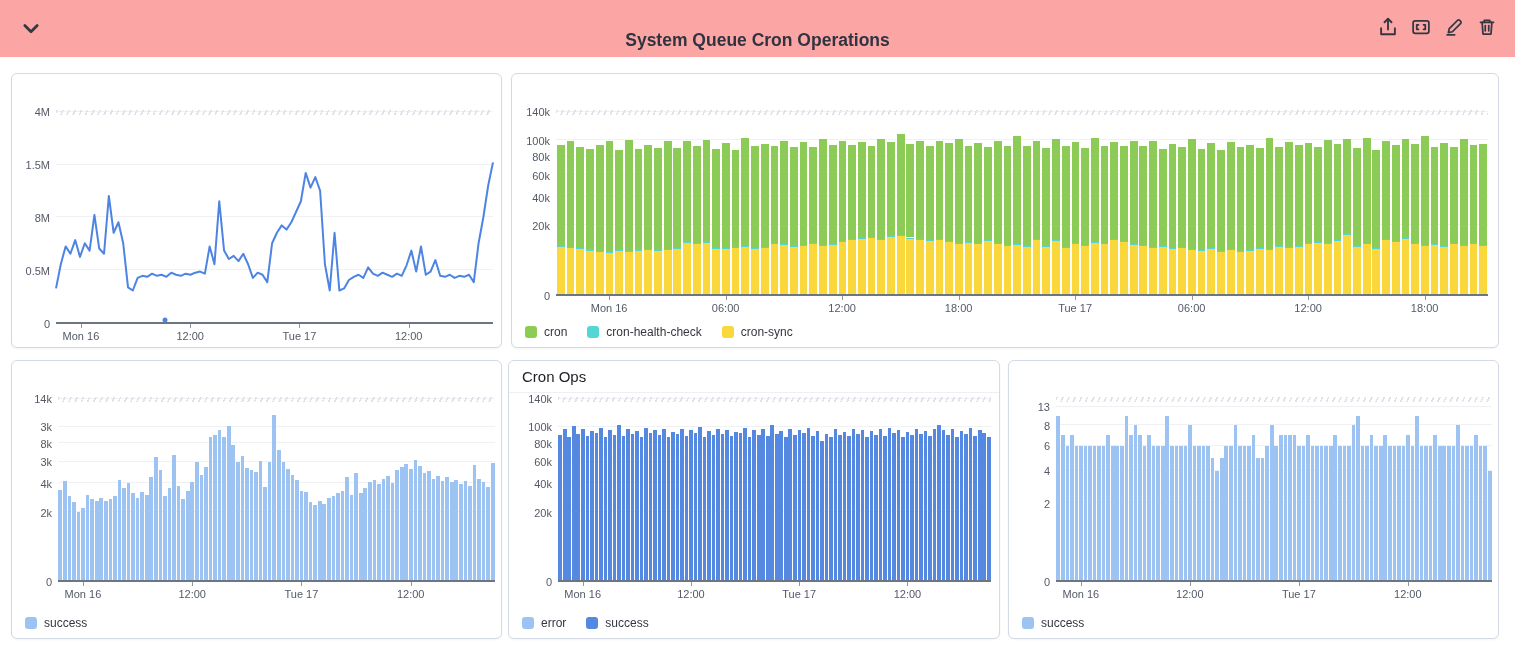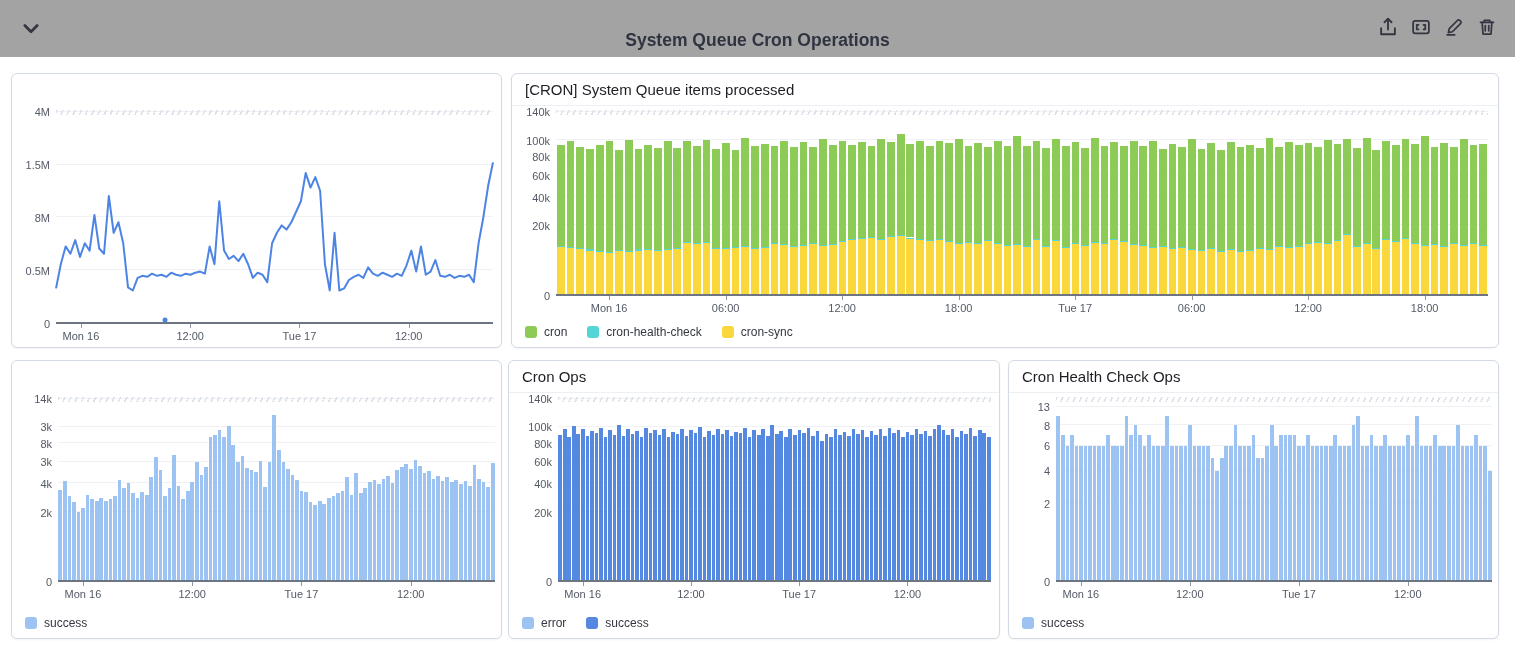--- a/index.html
+++ b/index.html
@@ -1,17 +1,17 @@
 <!DOCTYPE html>
 <html><head>
 <meta charset="utf-8">
 <style>
   html,body{margin:0;padding:0;background:#fff;}
   body{width:1515px;height:647px;position:relative;font-family:"Liberation Sans",sans-serif;overflow:hidden;}
-  .header{position:absolute;left:0;top:0;width:1515px;height:57px;background:#a3a3a3;}
+  .header{position:absolute;left:0;top:0;width:1515px;height:57px;background:#fca5a5;}
   .header-title{position:absolute;left:0;right:0;top:0;height:57px;line-height:57px;text-align:center;
     font-size:17.5px;font-weight:bold;color:#2F3440;}
   .collapse-btn{position:absolute;left:20px;top:18px;width:22px;height:22px;cursor:pointer;background:none;border:none;padding:0;}
   .header-actions{position:absolute;right:18px;top:17px;display:flex;gap:13px;align-items:center;}
   .icon-btn{width:20px;height:20px;background:none;border:none;padding:0;cursor:pointer;}
   .icon-btn svg, .collapse-btn svg{display:block;width:100%;height:100%;}
   .panel{position:absolute;background:#fff;border:1px solid #D3DAE6;border-radius:6px;
     box-shadow:0 1px 2px rgba(52,55,65,.05);}
   .panel-title{margin:0;height:31px;line-height:31px;padding:0 13px;font-size:15px;font-weight:500;
     color:#1D1E24;border-bottom:1px solid #EDEFF3;white-space:nowrap;overflow:hidden;}
@@ -101,21 +101,20 @@
         <svg class="linesvg" viewBox="0 0 1000 400" preserveAspectRatio="none">
           <polyline points="0.0,336.0 11.0,290.0 22.0,256.0 33.0,270.0 44.0,244.0 54.9,276.0 65.9,250.0 76.9,264.0 87.9,196.0 98.9,260.0 109.9,270.0 120.9,160.0 131.9,230.0 142.9,210.0 153.8,250.0 164.8,334.0 175.8,340.0 186.8,316.0 197.8,312.0 208.8,314.0 219.8,308.0 230.8,312.0 241.8,310.0 252.7,314.0 263.7,306.0 274.7,310.0 285.7,312.0 296.7,308.0 307.7,310.0 318.7,306.0 329.7,304.0 340.7,308.0 351.6,256.0 362.6,290.0 373.6,170.0 384.6,264.0 395.6,280.0 406.6,274.0 417.6,284.0 428.6,270.0 439.6,290.0 450.5,316.0 461.5,306.0 472.5,310.0 483.5,324.0 494.5,250.0 505.5,230.0 516.5,216.0 527.5,224.0 538.5,210.0 549.5,190.0 560.4,170.0 571.4,116.0 582.4,144.0 593.4,124.0 604.4,150.0 615.4,290.0 626.4,340.0 637.4,230.0 648.4,340.0 659.3,336.0 670.3,320.0 681.3,314.0 692.3,310.0 703.3,316.0 714.3,296.0 725.3,308.0 736.3,312.0 747.3,306.0 758.2,310.0 769.2,314.0 780.2,308.0 791.2,312.0 802.2,292.0 813.2,264.0 824.2,304.0 835.2,256.0 846.2,310.0 857.1,304.0 868.1,282.0 879.1,312.0 890.1,314.0 901.1,310.0 912.1,316.0 923.1,312.0 934.1,314.0 945.1,310.0 956.0,324.0 967.0,250.0 978.0,200.0 989.0,140.0 1000.0,96.0" fill="none" stroke="#4D84E4" stroke-width="2" stroke-linejoin="round" vector-effect="non-scaling-stroke" style="vector-effect: non-scaling-stroke;"></polyline>
         </svg>
         <div class="dot" style="left: 25%; bottom: 1%; background: rgb(77, 132, 228);"></div>
       </div>
   </div>
   <div class="legend"></div>
 </section>
 
 <section class="panel" style="left:511px;top:73px;width:986px;height:273px">
-  <h3 class="panel-title">[CRON] System Queue items processed</h3>
   <div class="chart" style="left:44px;right:10px;top:38px;height:184px">
     <div class="yaxis">
         <div class="ylab" style="bottom: 0%;">0</div>
         <div class="ylab" style="bottom: 37.7964%;">20k</div>
         <div class="ylab" style="bottom: 53.4522%;">40k</div>
         <div class="ylab" style="bottom: 65.4654%;">60k</div>
         <div class="ylab" style="bottom: 75.5929%;">80k</div>
         <div class="ylab" style="bottom: 84.5154%;">100k</div>
         <div class="ylab" style="bottom: 100%;">140k</div>
       </div>
@@ -714,21 +713,20 @@
         <span class="legend-label">error</span>
       </div>
       <div class="legend-item">
         <span class="swatch" style="background: rgb(85, 136, 225);"></span>
         <span class="legend-label">success</span>
       </div>
     </div>
 </section>
 
 <section class="panel" style="left:1008px;top:360px;width:489px;height:277px">
-  <h3 class="panel-title">Cron Health Check Ops</h3>
   <div class="chart" style="left:47px;right:6px;top:38px;height:183px">
     <div class="yaxis">
         <div class="ylab" style="bottom: 0%;">0</div>
         <div class="ylab" style="bottom: 42.7569%;">2</div>
         <div class="ylab" style="bottom: 60.4674%;">4</div>
         <div class="ylab" style="bottom: 74.0571%;">6</div>
         <div class="ylab" style="bottom: 85.5138%;">8</div>
         <div class="ylab" style="bottom: 95.6074%;">13</div>
       </div>
     <div class="plot">

